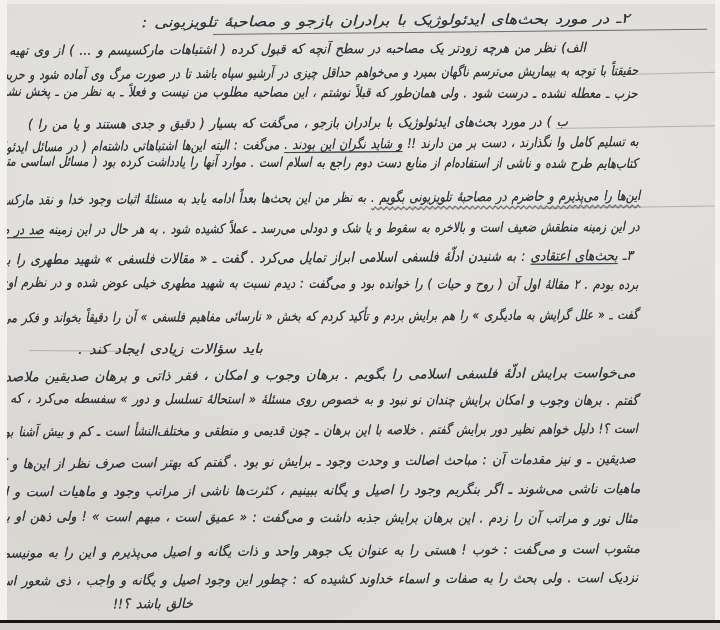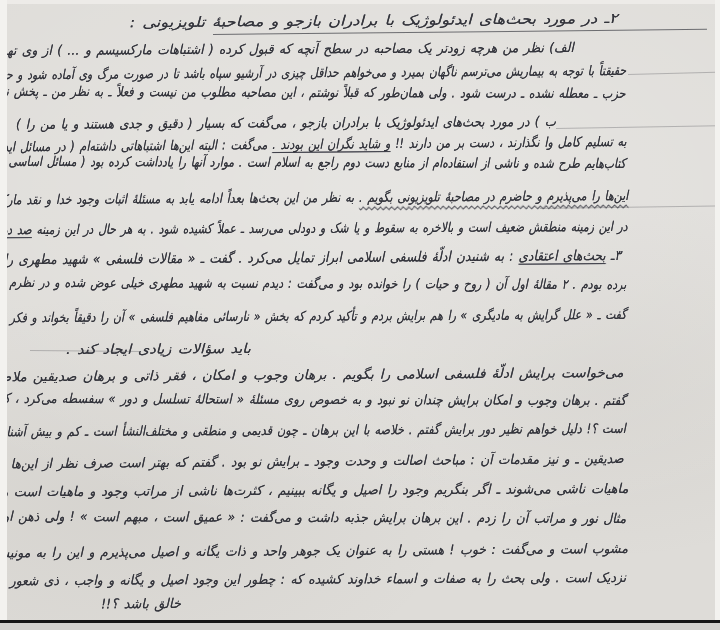--- a/index.html
+++ b/index.html
@@ -15,21 +15,21 @@
       radial-gradient(ellipse 500px 300px at 15% 80%, rgba(120,114,104,.08), rgba(0,0,0,0) 70%),
       radial-gradient(ellipse 400px 260px at 85% 60%, rgba(120,114,104,.07), rgba(0,0,0,0) 70%),
       #dedcd8;
   }
   .edge{position:absolute;background:#f3f2ef;}
   .edge.left{left:0;top:0;width:7px;height:630px;}
   .edge.right{right:0;top:0;width:5px;height:630px;}
   .edge.top{left:0;top:0;width:720px;height:4px;background:#edebe8;}
   .scan-bottom-line{position:absolute;left:0;top:620px;width:720px;height:3px;background:#161616;}
   .scan-bottom-strip{position:absolute;left:0;top:623px;width:720px;height:7px;background:#d3d1ce;}
-  #lines-layer{position:absolute;left:0;top:0;width:636px;height:630px;direction:rtl;}
+  #lines-layer{position:absolute;left:12px;top:0;width:636px;height:630px;direction:rtl;}
   .line{
     position:absolute;
     white-space:nowrap;
     font-style:italic;
     font-size:13.5px;
     line-height:20px;
     letter-spacing:.2px;
     word-spacing:1.6px;
     color:#34353c;
     text-shadow:0 0 .6px rgba(45,46,56,.85);

